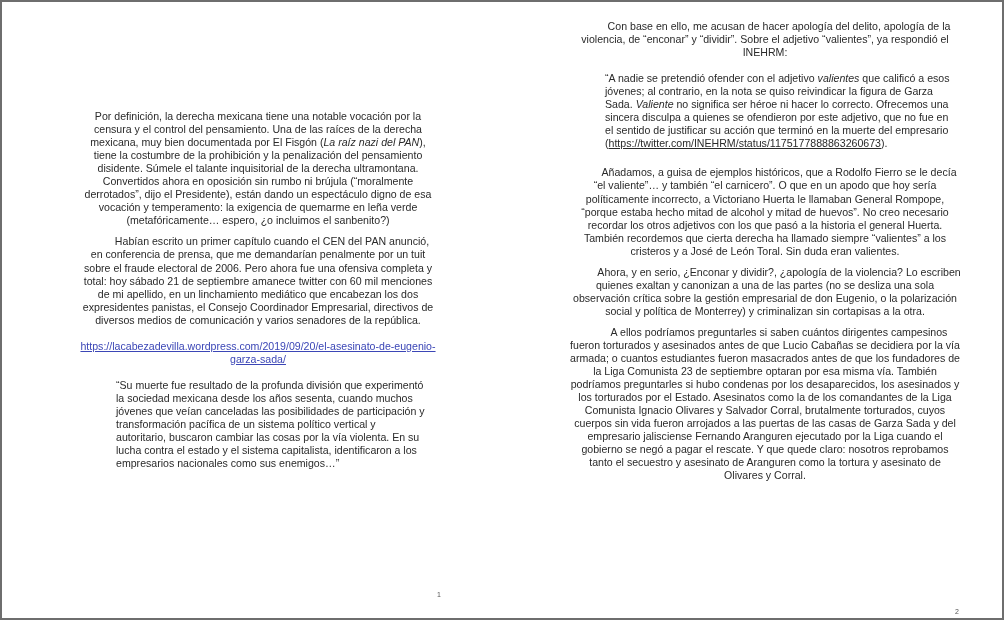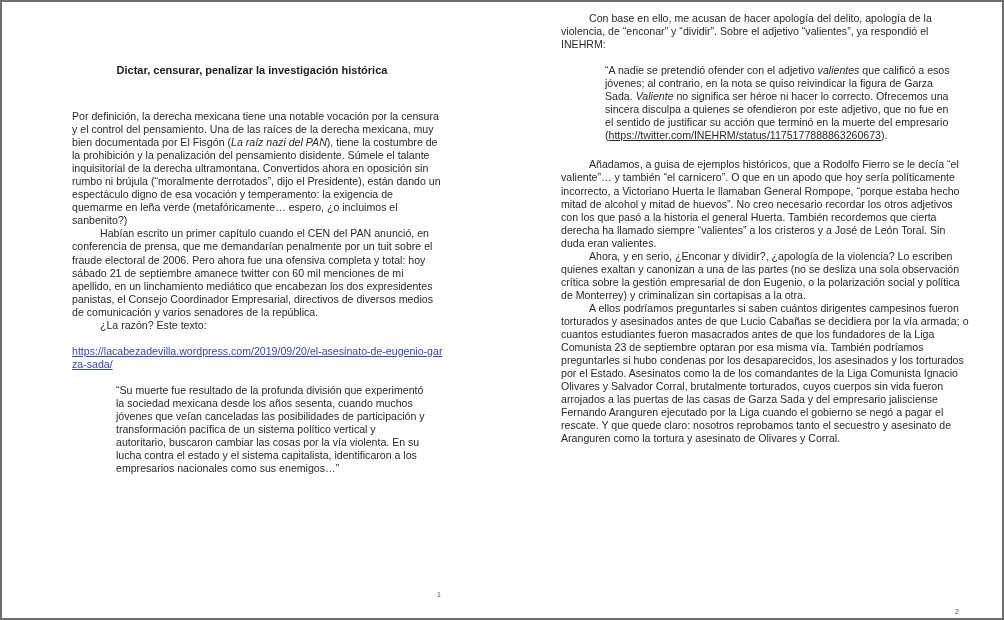--- a/index.html
+++ b/index.html
@@ -20,40 +20,38 @@
   }
   .page-left { left: 0; width: 500px; }
   .page-right { left: 500px; width: 500px; }
   .title {
     position: absolute; left: 70px; top: 62px; width: 360px;
     text-align: center; font-weight: bold; font-size: 11px; color: #1e1e1e;
   }
   .text {
     position: absolute; font-size: 10.6px; line-height: 13.05px; color: #2a2a2a;
   }
-  .para { margin: 0; }
+  .para { margin: 8px; text-align: center; }
   .indent { text-indent: 28px; }
   .quote { margin: 16px; }
   .link { color: #3b46b6; text-decoration: underline; }
   .right-link { color: #2a2a2a; text-decoration: underline; }
   i { font-style: italic; }
   .pagenum { position: absolute; font-size: 7px; color: #555; }
 </style>
 </head>
 <body>
 
 <div class="frame">
 
   <div class="page page-left">
-    <div class="title">Dictar, censurar, penalizar la investigación histórica</div>
 
-    <div class="text" style="left:70px; top:108px; width:372px;">
+    <div class="text" style="left:70px; top:100px; width:372px;">
       <p class="para"><span>Por definición, la derecha mexicana tiene una notable vocación por la censura y el control del pensamiento. Una de las raíces de la derecha mexicana, muy bien documentada por El Fisgón (</span><i>La raíz nazi del PAN</i><span>), tiene la costumbre de la prohibición y la penalización del pensamiento disidente. Súmele el talante inquisitorial de la derecha ultramontana. Convertidos ahora en oposición sin rumbo ni brújula (“moralmente derrotados”, dijo el Presidente), están dando un espectáculo digno de esa vocación y temperamento: la exigencia de quemarme en leña verde (metafóricamente… espero, ¿o incluimos el sanbenito?)</span></p>
       <p class="para indent">Habían escrito un primer capítulo cuando el CEN del PAN anunció, en conferencia de prensa, que me demandarían penalmente por un tuit sobre el fraude electoral de 2006. Pero ahora fue una ofensiva completa y total: hoy sábado 21 de septiembre amanece twitter con 60 mil menciones de mi apellido, en un linchamiento mediático que encabezan los dos expresidentes panistas, el Consejo Coordinador Empresarial, directivos de diversos medios de comunicación y varios senadores de la república.</p>
-      <p class="para indent">¿La razón? Este texto:</p>
       <p class="para" style="margin-top:13px; word-break:break-all;"><a class="link">https://lacabezadevilla.wordpress.com/2019/09/20/el-asesinato-de-eugenio-garza-sada/</a></p>
       <p class="quote" style="margin-top:13px; padding-left:28px;">“Su muerte fue resultado de la profunda división que experimentó la sociedad mexicana desde los años sesenta, cuando muchos jóvenes que veían canceladas las posibilidades de participación y transformación pacífica de un sistema político vertical y autoritario, buscaron cambiar las cosas por la vía violenta. En su lucha contra el estado y el sistema capitalista, identificaron a los empresarios nacionales como sus enemigos…”</p>
     </div>
 
     <div class="pagenum" style="left:435px; top:589px;">1</div>
   </div>
 
   <div class="page page-right">
     <div class="text" style="left:59px; top:10px; width:408px;">
       <p class="para indent">Con base en ello, me acusan de hacer apología del delito, apología de la violencia, de “enconar” y “dividir”. Sobre el adjetivo “valientes”, ya respondió el INEHRM:</p>

